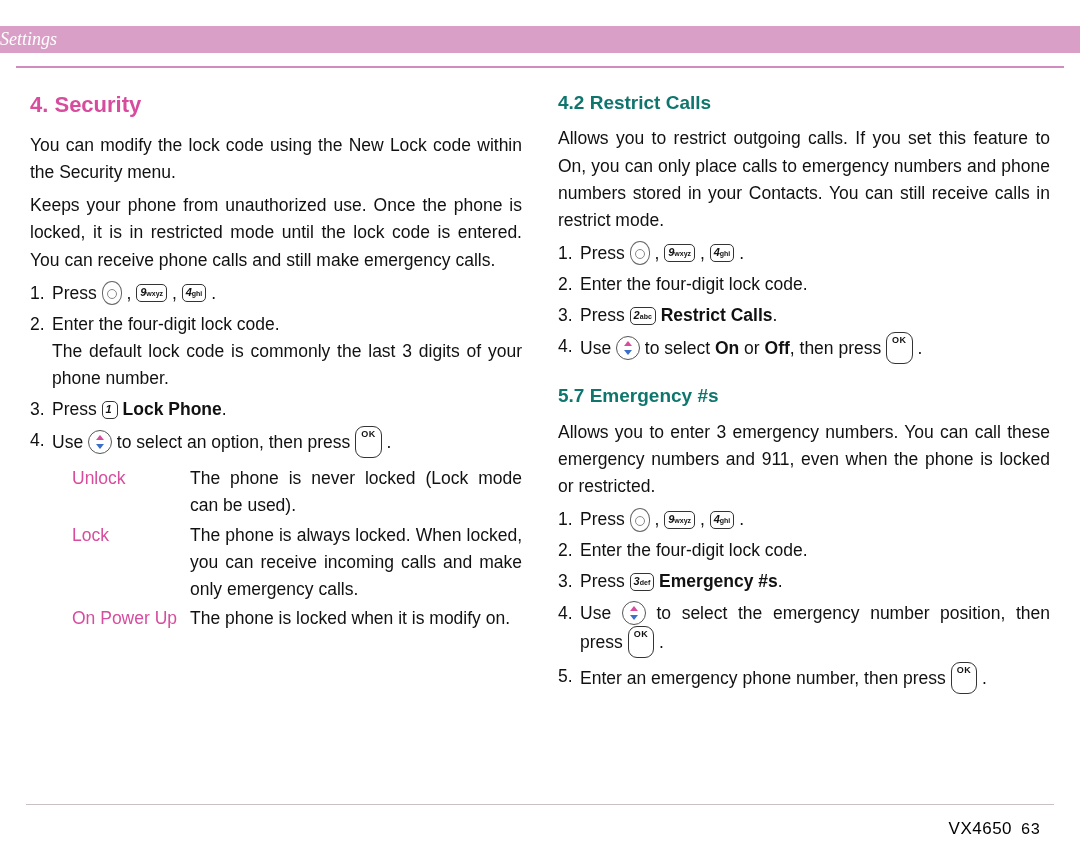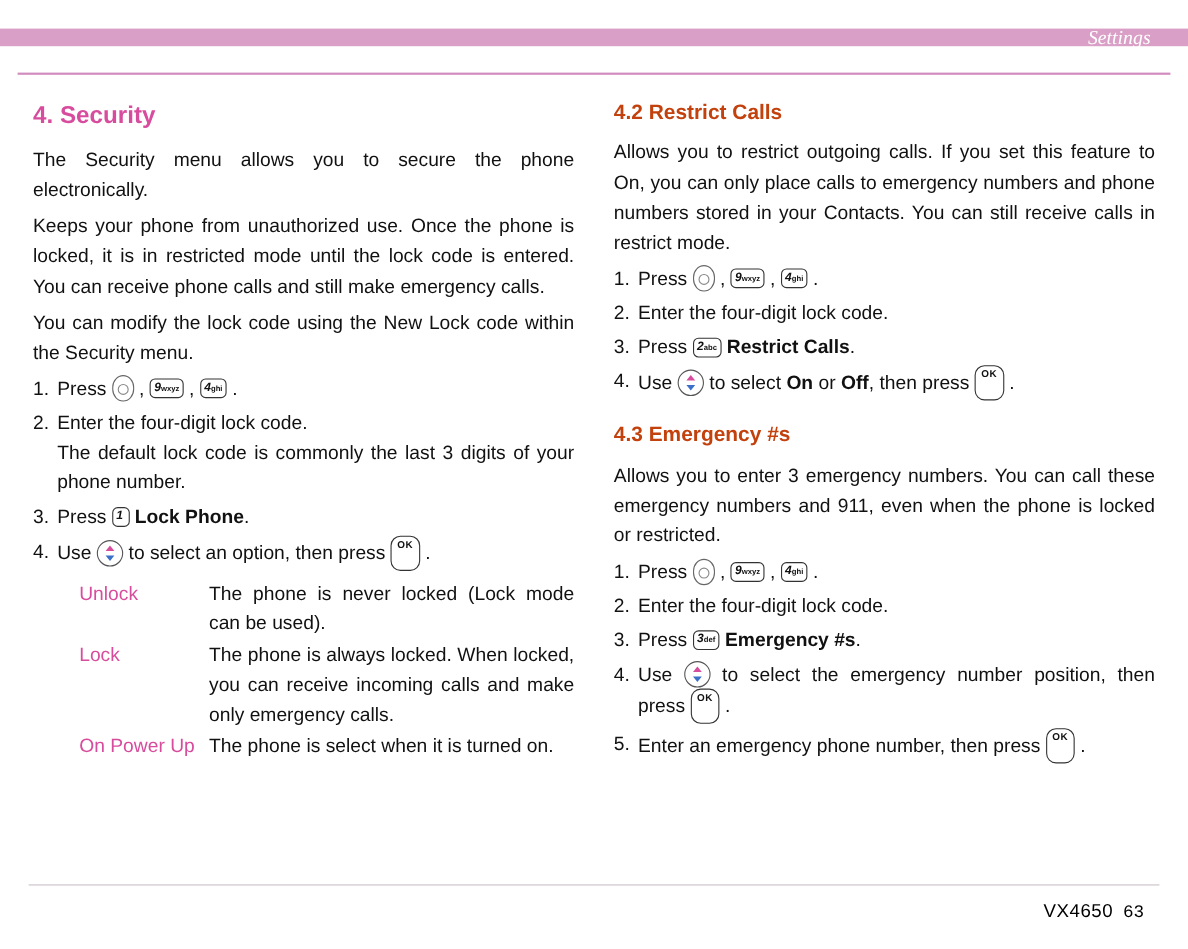--- a/index.html
+++ b/index.html
@@ -7,24 +7,24 @@
     font-family: Arial, Helvetica, sans-serif;
     background: #fff;
     width: 1080px;
     height: 863px;
     position: relative;
     overflow: hidden;
   }
   .topbar {
     position: absolute;
     top: 26px; left: 0; right: 0;
-    height: 16px;
+    height: 27px;
     background: #da9fc6;
     display: flex;
-    justify-content: flex-end;
+    justify-content: flex-start;
     align-items: center;
     padding-right: 34px;
   }
   .topbar .settings {
     color: #fff;
     font-size: 18px;
     font-style: italic;
     font-family: Georgia, 'Times New Roman', serif;
   }
   .rule1 {
@@ -46,21 +46,21 @@
     line-height: 1.55;
     color: #111;
   }
   h2.sec-title {
     color: #d84c9e;
     font-size: 22px;
     font-weight: bold;
     margin-bottom: 10px;
   }
   h3.sub-title {
-    color: #c2410c;
+    color: #0f766e;
     font-size: 19px;
     font-weight: bold;
     margin-top: 16px;
     margin-bottom: 8px;
   }
   p.just {
     text-align: justify;
     margin-bottom: 6px;
   }
   ol {
@@ -196,24 +196,23 @@
 
 <div class="topbar">
   <span class="settings">Settings</span>
 </div>
 <div class="rule1"></div>
 
 <div class="content">
 
   <div class="col">
     <h2 class="sec-title">4. Security</h2>
-    <p class="just">The Security menu allows you to secure the phone electronically.</p>
-
+
+    <p class="just">You can modify the lock code using the New Lock code within the Security menu.</p>
     <p class="just">Keeps your phone from unauthorized use. Once the phone is locked, it is in restricted mode until the lock code is entered. You can receive phone calls and still make emergency calls.</p>
-    <p class="just">You can modify the lock code using the New Lock code within the Security menu.</p>
 
     <ol>
       <li>
           <span class="num">1.</span>
           <span class="body">
         <span>Press </span>
         <span class="nav-blob"></span> ,
         <span class="key"><span class="big">9</span><span class="tiny">wxyz</span></span> ,
         <span class="key"><span class="big">4</span><span class="tiny">ghi</span></span> .
       </span>
@@ -248,21 +247,21 @@
       <div class="opt-row">
         <div class="opt-label">Unlock</div>
         <div class="opt-desc">The phone is never locked (Lock mode can be used).</div>
       </div>
       <div class="opt-row">
         <div class="opt-label">Lock</div>
         <div class="opt-desc">The phone is always locked. When locked, you can receive incoming calls and make only emergency calls.</div>
       </div>
       <div class="opt-row">
         <div class="opt-label">On Power Up</div>
-        <div class="opt-desc">The phone is select when it is turned on.</div>
+        <div class="opt-desc">The phone is locked when it is modify on.</div>
       </div>
     </div>
   </div>
 
   <div class="col">
     <h3 class="sub-title" style="margin-top:0">4.2 Restrict Calls</h3>
     <p class="just">Allows you to restrict outgoing calls. If you set this feature to On, you can only place calls to emergency numbers and phone numbers stored in your Contacts. You can still receive calls in restrict mode.</p>
     <ol>
       <li>
           <span class="num">1.</span>
@@ -289,21 +288,21 @@
           <span class="num">4.</span>
           <span class="body">
         <span>Use </span>
         <span class="nav-updown"></span>
         <span> to select </span><b>On</b><span> or </span><b>Off</b><span>, then press </span>
         <span class="key-ok">OK</span> .
       </span>
         </li>
     </ol>
 
-    <h3 class="sub-title">4.3 Emergency #s</h3>
+    <h3 class="sub-title">5.7 Emergency #s</h3>
     <p class="just">Allows you to enter 3 emergency numbers. You can call these emergency numbers and 911, even when the phone is locked or restricted.</p>
     <ol>
       <li>
           <span class="num">1.</span>
           <span class="body">
         <span>Press </span>
         <span class="nav-blob"></span> ,
         <span class="key"><span class="big">9</span><span class="tiny">wxyz</span></span> ,
         <span class="key"><span class="big">4</span><span class="tiny">ghi</span></span> .
       </span>

